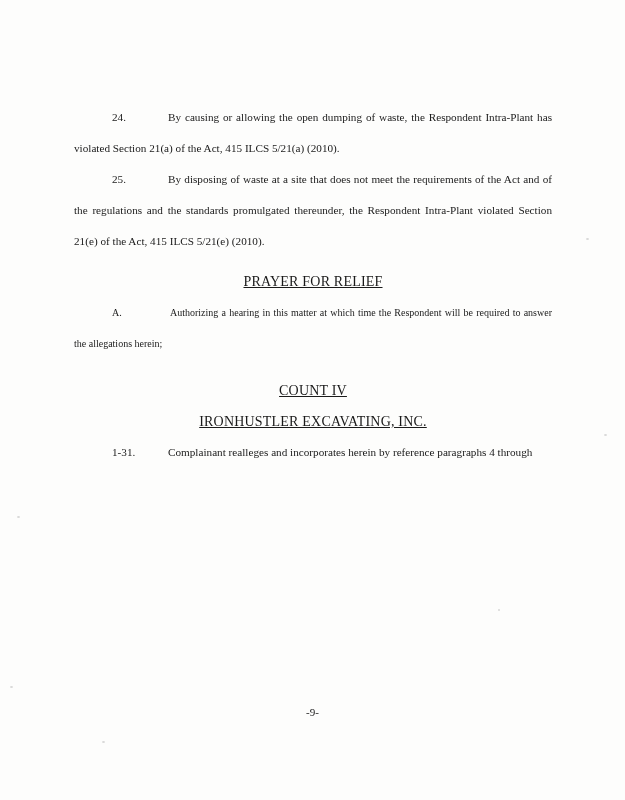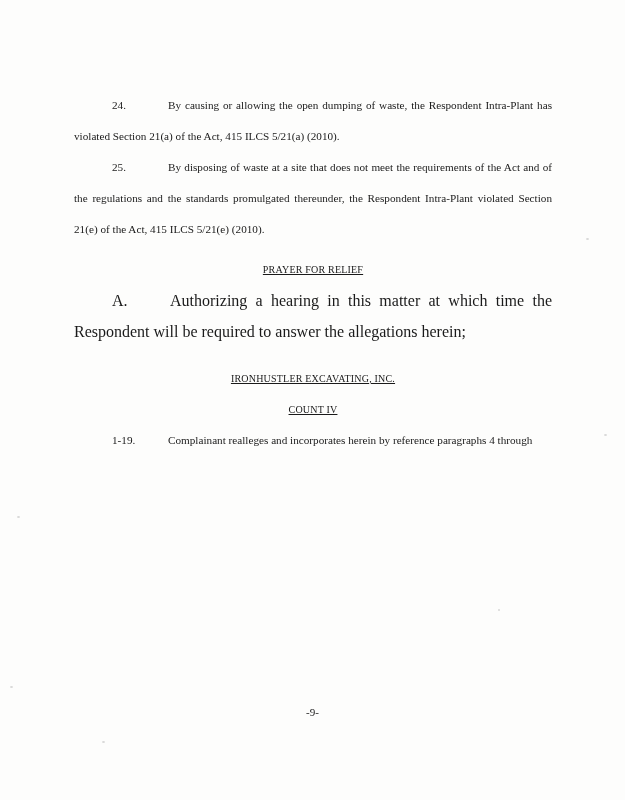--- a/index.html
+++ b/index.html
@@ -18,55 +18,55 @@
   .page {
     position: relative;
     width: 625px;
     height: 800px;
     background: #fdfdfc;
     box-sizing: border-box;
   }
   .content {
     position: absolute;
     left: 74px;
-    top: 90px;
+    top: 102px;
     width: 478px;
   }
   .para {
     font-size: 11.2px;
     line-height: 31px;
     text-align: justify;
     margin: 0 0 0 0;
     color: #1a1a1a;
   }
   .para .indent {
     display: inline-block;
     width: 38px;
   }
   .para .num {
     display: inline-block;
     width: 56px;
   }
   .heading {
     text-align: center;
-    font-size: 10px;
+    font-size: 14px;
     line-height: 31px;
     text-decoration: underline;
     letter-spacing: 0.2px;
     margin: 0;
     color: #1a1a1a;
   }
   .count-block {
     margin-top: 16px;
   }
   .gap-top {
     margin-top: 9px;
   }
   .listitem {
-    font-size: 16px;
+    font-size: 10px;
     line-height: 31px;
     text-align: justify;
     margin: 0;
     color: #1a1a1a;
   }
   .listitem .lbl {
     display: inline-block;
     width: 58px;
     margin-left: 38px;
   }
@@ -110,26 +110,26 @@
 
     <p class="listitem">
       <span class="lbl">A.</span><span>Authorizing a hearing in this matter at which time the Respondent will be required to answer the allegations herein;</span>
     </p>
 
 
 
 
 
     <div class="count-block">
+      <p class="heading">COUNT IV</p>
       <p class="heading">IRONHUSTLER EXCAVATING, INC.</p>
-      <p class="heading">COUNT IV</p>
     </div>
 
     <p class="para">
-      <span class="indent"></span><span class="num">1-19.</span><span>Complainant realleges and incorporates herein by reference paragraphs 4 through</span>
+      <span class="indent"></span><span class="num">1-31.</span><span>Complainant realleges and incorporates herein by reference paragraphs 4 through</span>
     </p>
 
   </div>
 
   <div class="pagenum">-9-</div>
 
   <span class="speck" style="left:586px;top:238px;width:3px;height:2px;"></span>
   <span class="speck" style="left:604px;top:434px;width:3px;height:2px;"></span>
   <span class="speck" style="left:17px;top:516px;width:3px;height:2px;"></span>
   <span class="speck" style="left:10px;top:686px;width:3px;height:2px;"></span>

